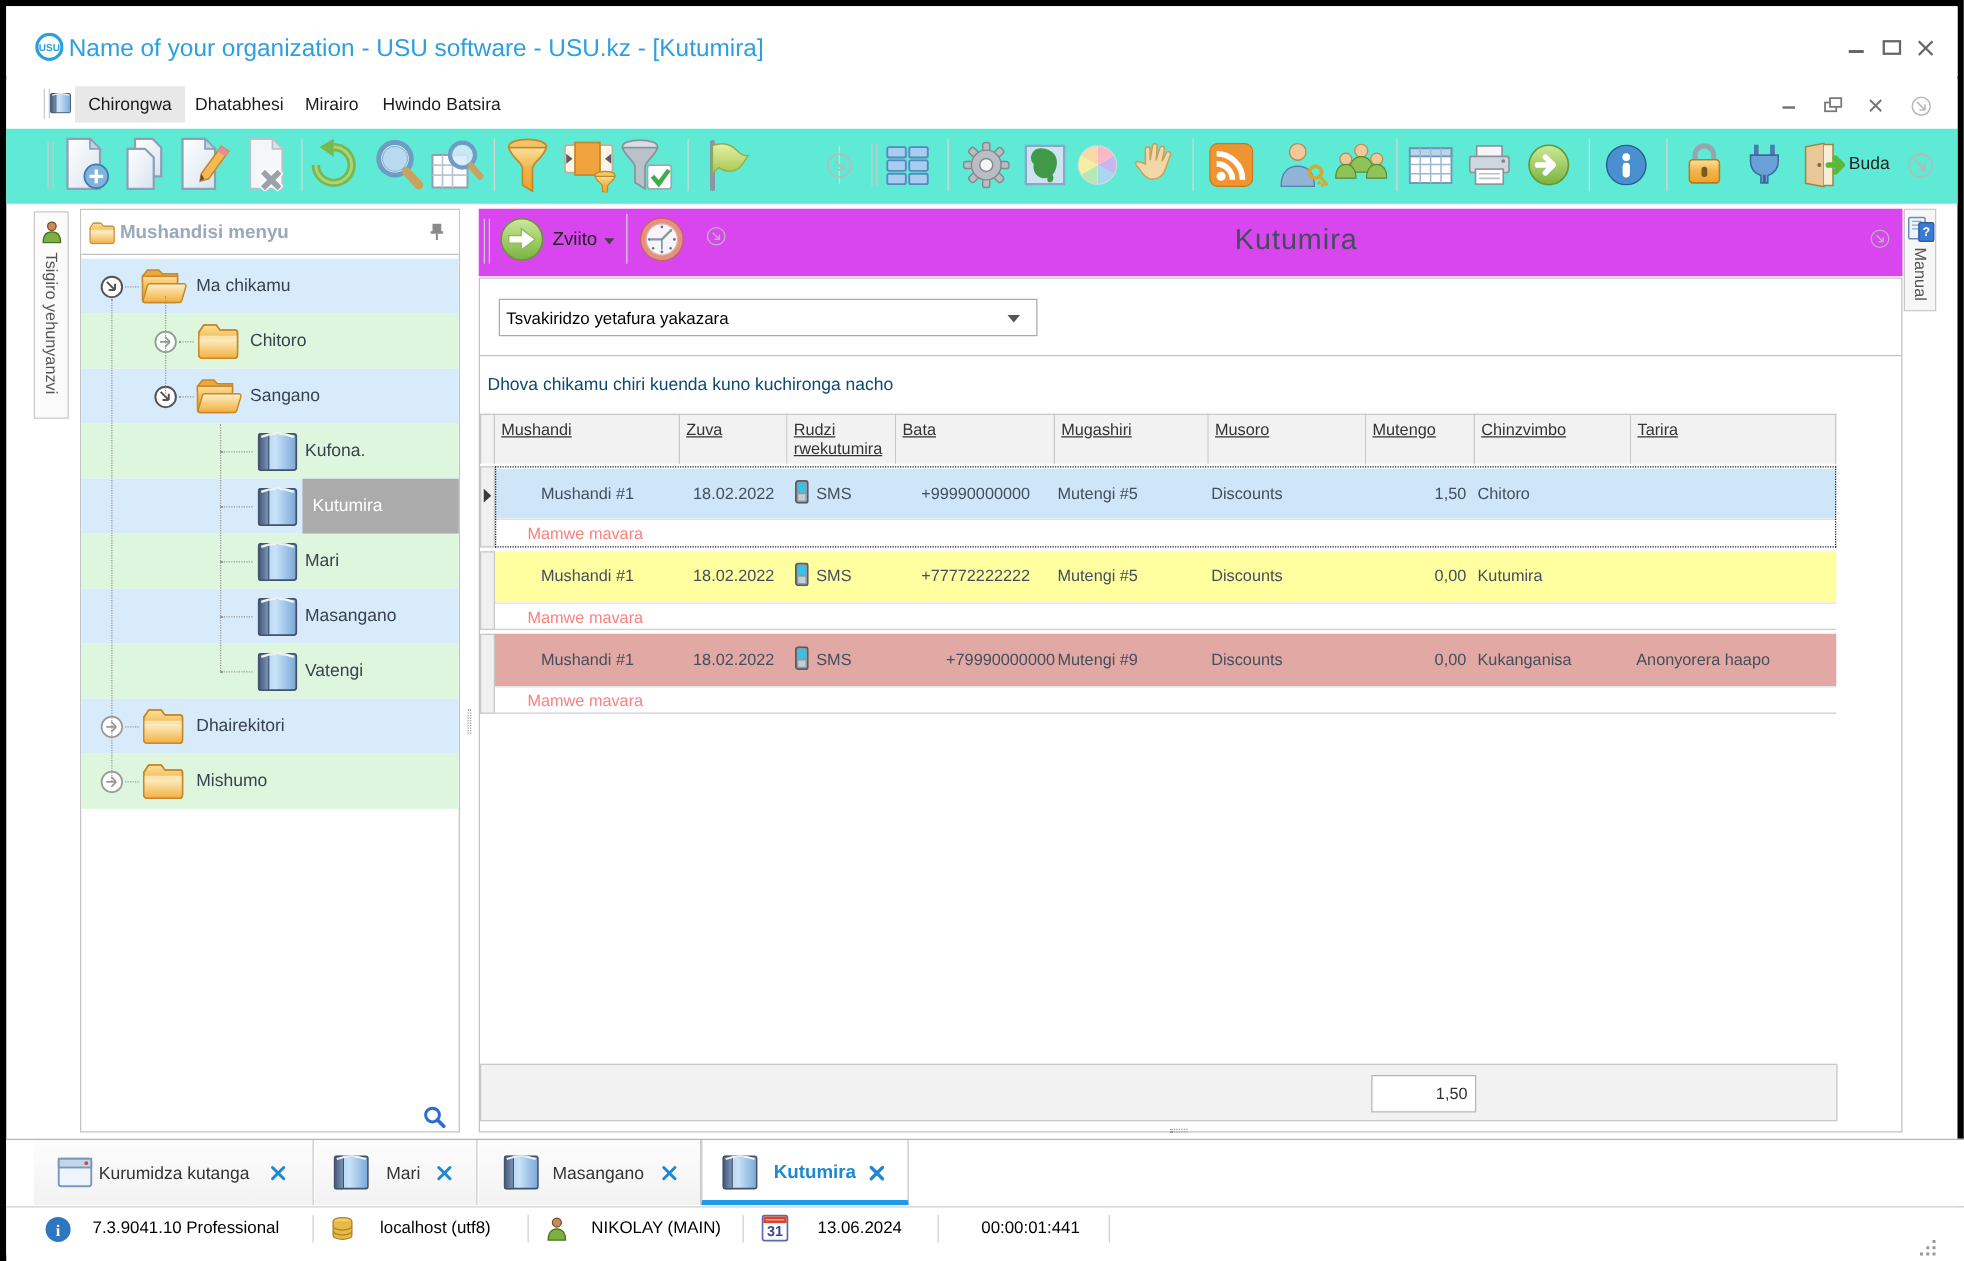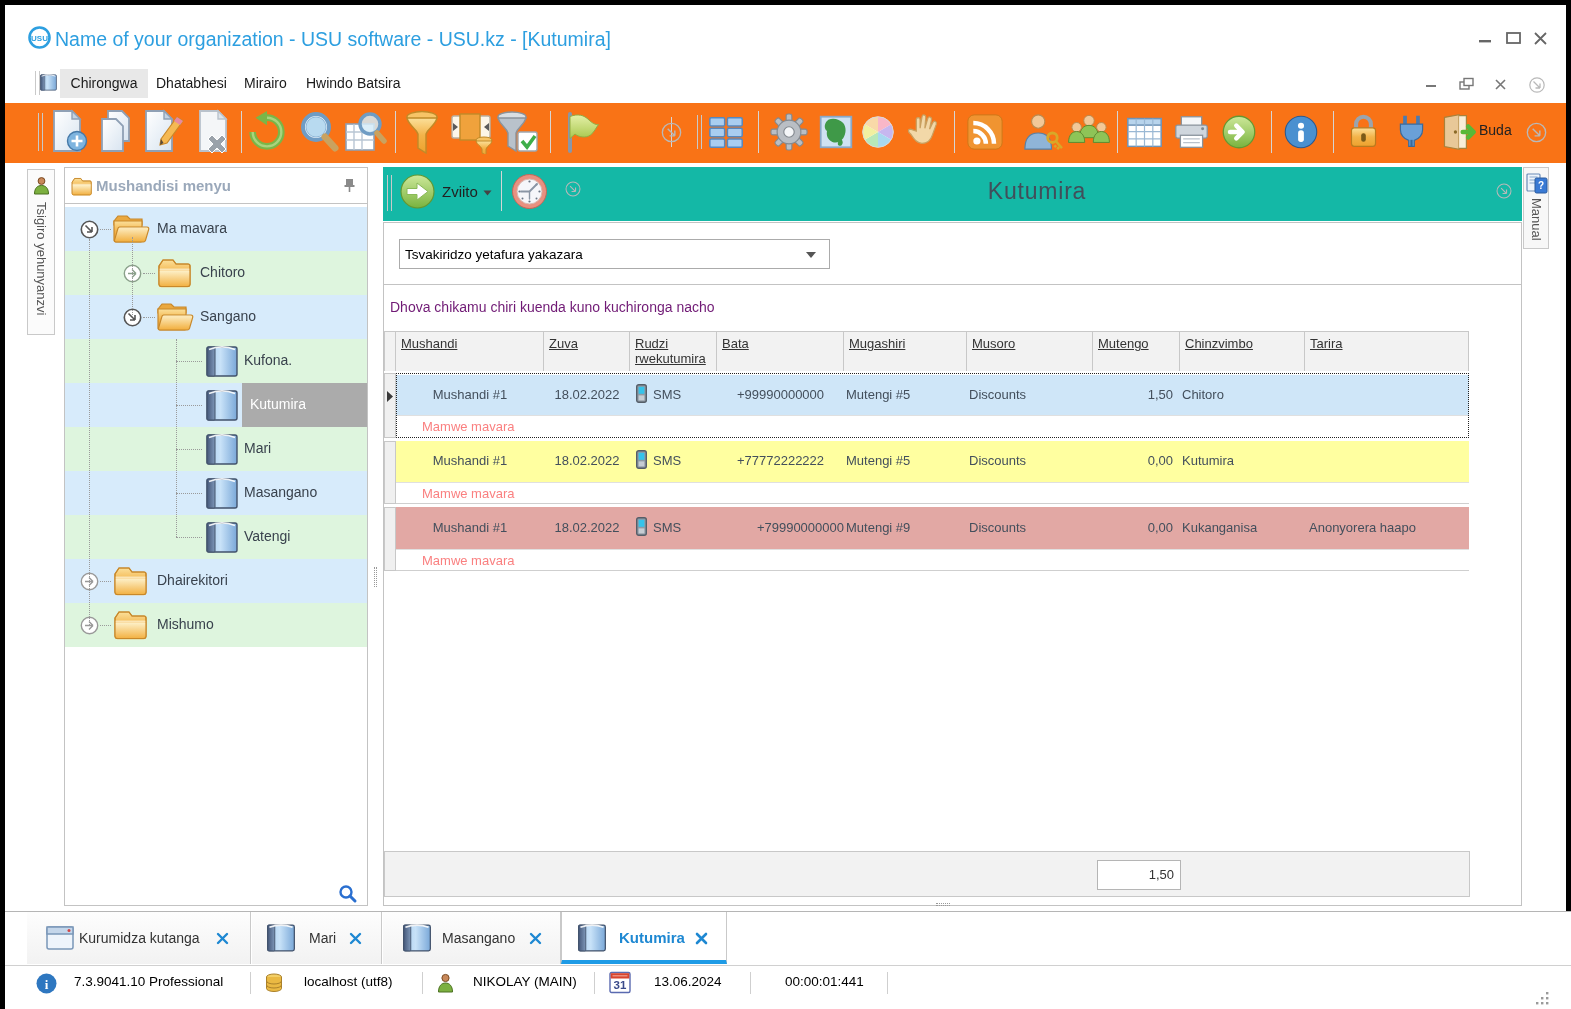--- a/index.html
+++ b/index.html
@@ -6,40 +6,40 @@
 html,body { width:1571px; height:1009px; font-family:"Liberation Sans", sans-serif; background:#fff; overflow:hidden; }
 .abs { position:absolute; }
 #win { position:absolute; left:0; top:0; width:1571px; height:1009px; background:#fff; border:5px solid #000000; }
 
 #titlebar { position:absolute; left:0; top:0; width:100%; height:56px; background:#fff; }
 #title-text { position:absolute; left:50px; top:23px; font-size:19.5px; color:#2d9fe0; white-space:nowrap; }
 
 #menubar { position:absolute; left:0; top:58px; width:100%; height:40px; background:#fff; }
 .menuitem { position:absolute; top:6px; height:29px; line-height:29px; font-size:14px; color:#1a1a1a; }
 
-#toolbar { position:absolute; left:0; top:98px; width:100%; height:60px; background:#f97316; }
+#toolbar { position:absolute; left:0; top:98px; width:100%; height:60px; background:#5eead4; }
 .tsep { position:absolute; top:8px; width:1px; height:42px; background:#d5d5d5; }
 
 #lefttab { position:absolute; left:22px; top:164px; width:28px; height:166px; background:#fbfbfb; border:1px solid #c9c9c9; }
 
 #tree { position:absolute; left:59px; top:162px; width:304px; height:739px; background:#fff; border:1px solid #c3c3c3; }
 #tree-header { position:absolute; left:0; top:0; width:100%; height:36px; background:#fff; border-bottom:1px solid #c3c3c3; }
 #tree-header-text { position:absolute; left:31px; top:9px; font-size:15px; font-weight:bold; color:#9aa8ba; }
 .trow { position:absolute; left:0; width:302px; height:44px; }
 .trow .lbl { position:absolute; top:13px; font-size:14px; color:#39424d; }
 .rowblue { background:#d7ebfb; }
 .rowgreen { background:#def5de; }
 
-#actionbar { position:absolute; left:378px; top:162px; width:1139px; height:54px; background:#14b8a6; }
+#actionbar { position:absolute; left:378px; top:162px; width:1139px; height:54px; background:#d946ef; }
 #main-title { position:absolute; left:932px; top:173px; width:200px; text-align:center; font-size:23px; letter-spacing:0.8px; color:#414e5a; }
 #mainpanel { position:absolute; left:378px; top:217px; width:1139px; height:684px; background:#fff; border:1px solid #c3c3c3; }
 #combo { position:absolute; left:15px; top:16px; width:431px; height:30px; border:1px solid #ababab; background:#fff; }
 #combo-text { position:absolute; left:5px; top:7px; font-size:13.5px; color:#000; }
 #hintbar { position:absolute; left:0; top:61px; width:1137px; height:45px; border-top:1px solid #c3c3c3; }
-#hint-text { position:absolute; left:6px; top:14px; font-size:14px; color:#701a75; }
+#hint-text { position:absolute; left:6px; top:14px; font-size:14px; color:#0c4a6e; }
 
 #grid { position:absolute; left:0px; top:108px; width:1086px; height:240px; }
 .gh { position:absolute; top:0; height:40px; background:#f2f2f2; border-top:1px solid #c8c8c8; border-right:1px solid #c8c8c8; font-size:13px; color:#333; }
 .gh span { position:absolute; left:5px; top:4px;text-decoration:underline; }
 .cell { position:absolute; font-size:13px; color:#434f5c; white-space:nowrap; }
 .mamwe { position:absolute; left:38px; font-size:13px; color:#fa8080; }
 #summary { position:absolute; left:0; top:628px; width:1086px; height:46px; background:#f2f2f2; border:1px solid #c8c8c8; }
 #sumbox { position:absolute; left:712px; top:8px; width:84px; height:30px; background:#fff; border:1px solid #b5b5b5; font-size:13px; color:#333; text-align:right; line-height:28px; padding-right:6px; }
 
 #manualtab { position:absolute; left:1518px; top:162px; width:26px; height:82px; background:#f7f7f7; border:1px solid #c9c9c9; }
@@ -442,21 +442,21 @@
     <div class="abs" style="left:35px;top:374px;width:11px;height:1px;border-top:1px dotted #9a9a9a;z-index:3"></div>
     <div class="abs" style="left:35px;top:418px;width:11px;height:1px;border-top:1px dotted #9a9a9a;z-index:3"></div>
     <div class="trow rowblue" style="top:0px">
       <svg class="abs ec" style="left:15px;top:13px" width="19" height="19" viewBox="0 0 19 19">
             <circle cx="9.5" cy="9.5" r="8.2" fill="#fff" stroke="#555" stroke-width="1.6"></circle>
             <path d="M5.5 5.5 L12 12 M12 12 v-5 M12 12 h-5" stroke="#555" stroke-width="1.6" fill="none"></path>
           </svg>
       <svg class="abs" style="left:47px;top:5px" width="38" height="34">
             <use href="#folder-open"></use>
           </svg>
-      <div class="lbl" style="left:92px">Ma mavara</div>
+      <div class="lbl" style="left:92px">Ma chikamu</div>
     </div>
     <div class="trow rowgreen" style="top:44px">
       <svg class="abs ec2" style="left:58px;top:13px" width="19" height="19" viewBox="0 0 19 19">
             <circle cx="9.5" cy="9.5" r="8.2" fill="#fff" stroke="#8aa08a" stroke-width="1.4"></circle>
             <path d="M5 9.5 h8 M13 9.5 l-4 -4 M13 9.5 l-4 4" stroke="#8aa08a" stroke-width="1.4" fill="none"></path>
           </svg>
       <svg class="abs" style="left:91px;top:5px" width="38" height="34">
             <use href="#folder-closed"></use>
           </svg>
       <div class="lbl" style="left:135px">Chitoro</div>

